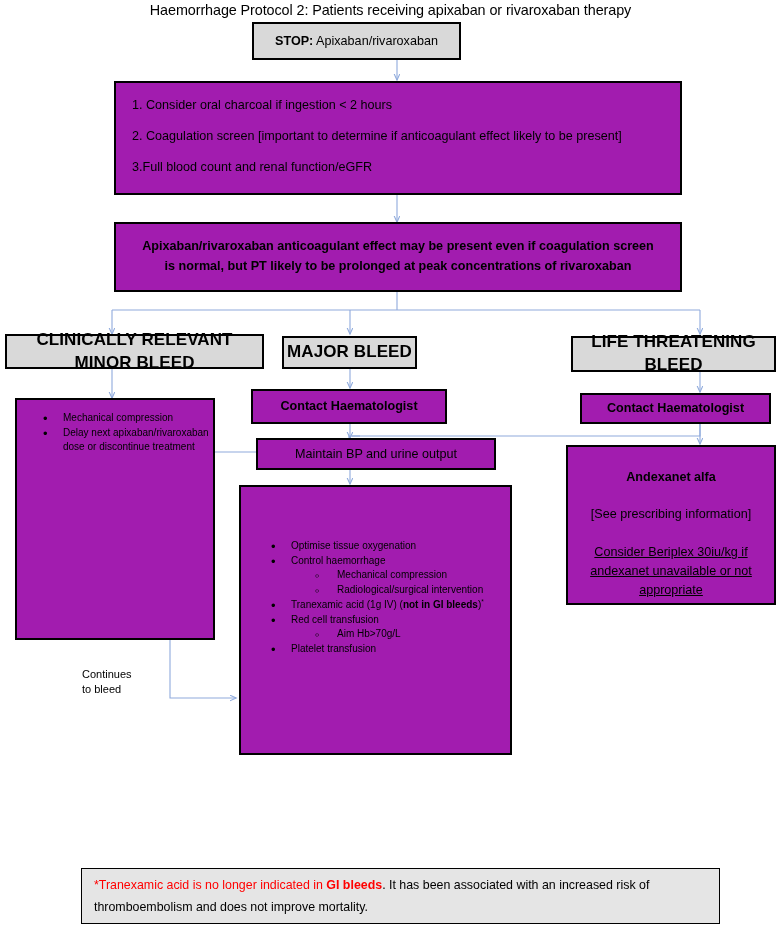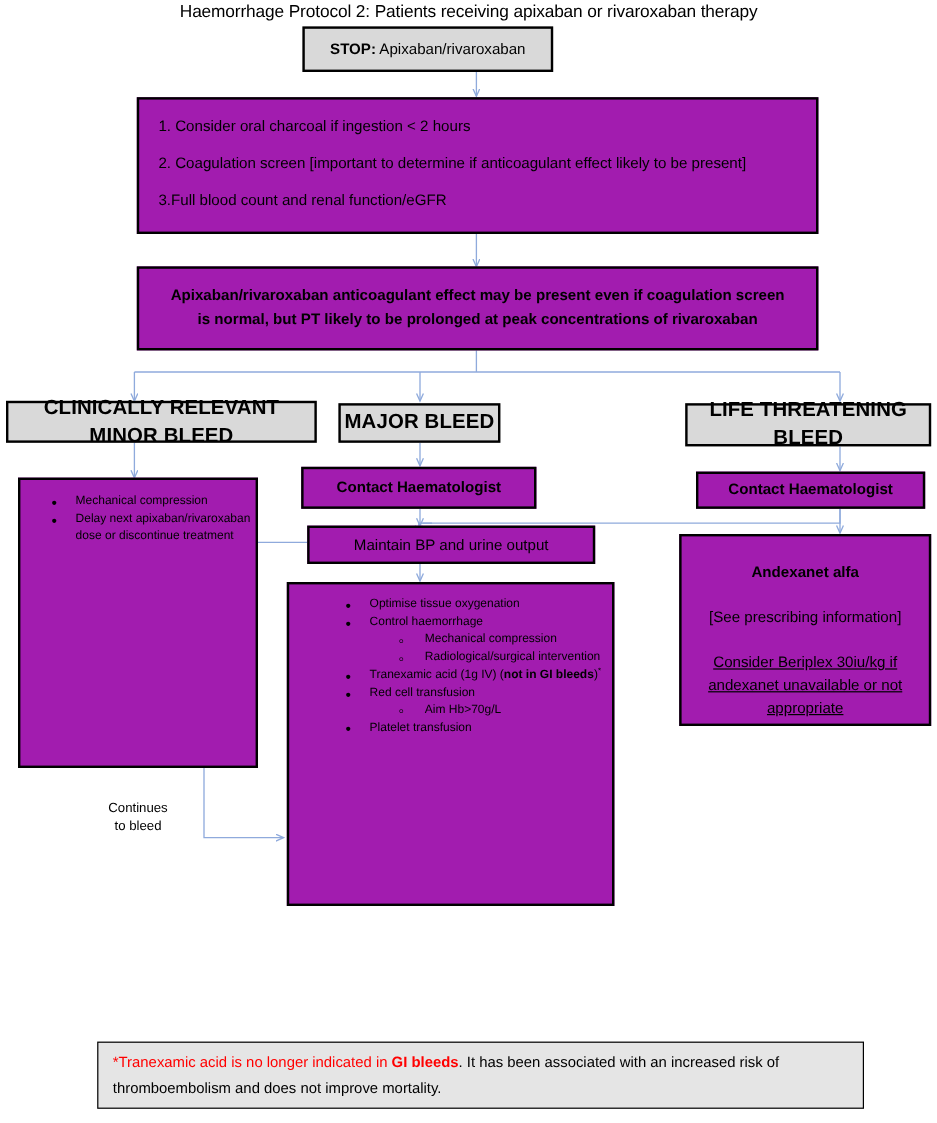--- a/index.html
+++ b/index.html
@@ -108,21 +108,20 @@
     width: 781px;
     height: 936px;
     pointer-events: none;
   }
 
   
   .sidelabel {
     position: absolute;
     font-size: 11px;
     line-height: 1.35;
-    text-align: center;
     color: #000;
   }
 
   
   .footnote {
     position: absolute;
     box-sizing: border-box;
     border: 1.2px solid #000;
     background: #e5e5e5;
     font-size: 12.4px;
@@ -231,21 +230,21 @@
   <div class="box" style="left:251px; top:389px; width:196px; height:35px;">
     <div class="inner b">Contact Haematologist</div>
   </div>
 
   <div class="box" style="left:256px; top:438px; width:240px; height:32px;">
     <div class="inner">Maintain BP and urine output</div>
   </div>
 
   <div class="box left top" style="left:239px; top:485px; width:273px; height:270px; padding-top:10px;">
     <div class="inner">
-      <ul class="lvl1" style="padding-left:47px;">
+      <ul class="lvl1" style="padding-left:30px;margin-top:42px;">
         <li>
           <span>Optimise tissue oxygenation</span>
         </li>
         <li>
           <span>Control haemorrhage</span>
           <ul class="lvl2">
             <li>
               <span>Mechanical compression</span>
             </li>
             <li>

